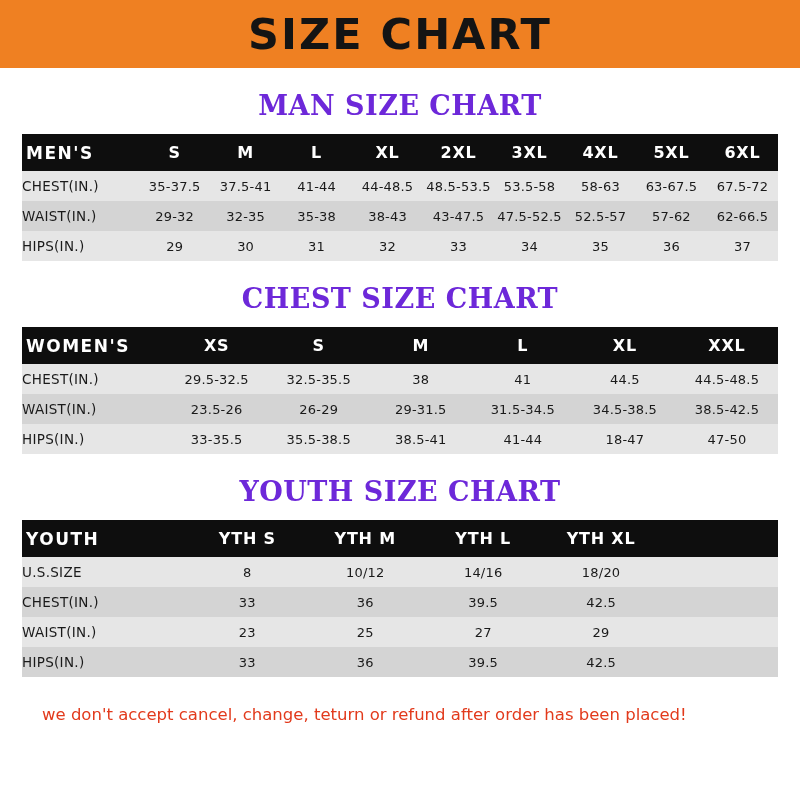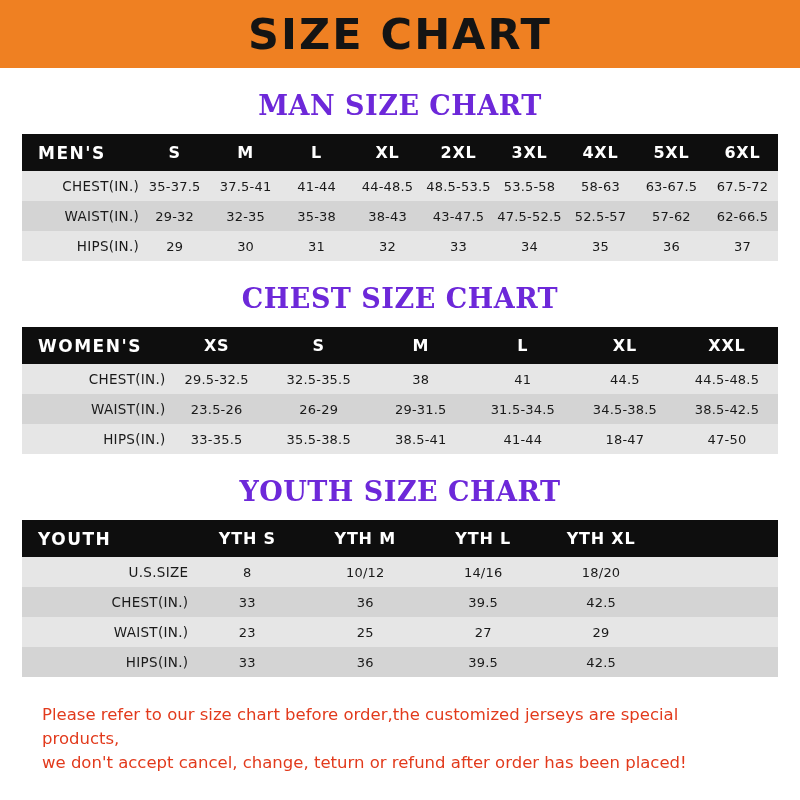--- a/index.html
+++ b/index.html
@@ -67,31 +67,31 @@
   }
   table.sz thead th {
     color: #ffffff;
     font-weight: bold;
     font-size: 16px;
     height: 37px;
     letter-spacing: 0.8px;
   }
   table.sz thead th.rowlabel {
     text-align: left;
-    padding-left: 16px;
+    padding-left: 4px;
     font-size: 17px;
     letter-spacing: 1.5px;
   }
   table.sz tbody tr.odd { background: #e6e6e6; }
   table.sz tbody tr.even { background: #d4d4d4; }
   table.sz tbody td.rowlabel {
     font-size: 13.5px;
     letter-spacing: 0.3px;
     color: #1a1a1a;
-    text-align: right;
+    text-align: left;
     font-weight: normal;
     margin-top: 21px;
   }
   
   .men col.first { width: 15.5%; }
   .women col.first { width: 19%; }
   .youth col.first { width: 22%; }
 
   
   .footer-note {
@@ -288,18 +288,17 @@
             <td>36</td>
             <td>39.5</td>
             <td>42.5</td>
             <td></td>
           </tr>
         </tbody>
       </table>
     </div>
 
     <div class="footer-note">
-      <div>Please refer to our size chart before order,the customized jerseys are special products,</div>
       <div>we don't accept cancel, change, teturn or refund after order has been placed!</div>
     </div>
 
   </div>
 </div>
 
 </body></html>

